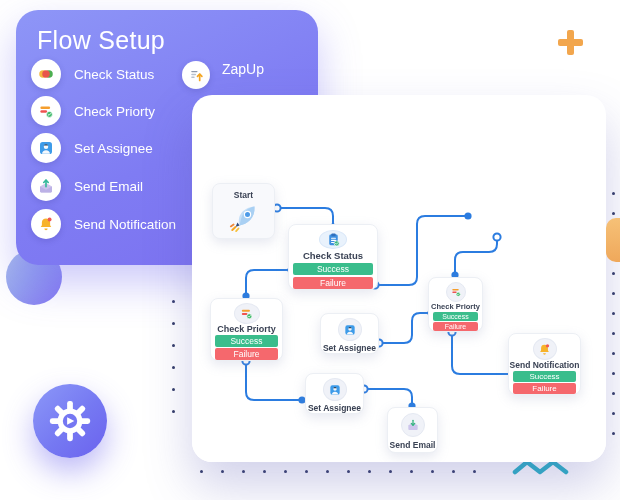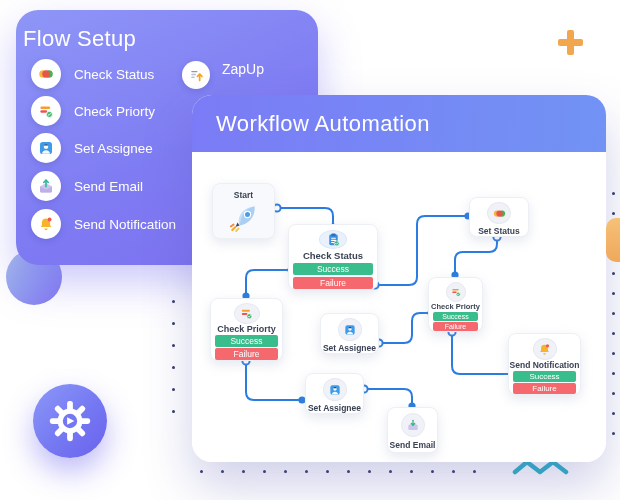--- a/index.html
+++ b/index.html
@@ -26,21 +26,21 @@
 
   .dots i{position:absolute;width:3px;height:3px;border-radius:50%;background:#111B4D;opacity:.85;}
   #dots-left{position:absolute;left:172px;top:300px;z-index:0;}
   #dots-right{position:absolute;left:612px;top:192px;z-index:0;}
   #dots-bottom{position:absolute;left:200px;top:470px;z-index:0;}
 
   
   .flow-card{position:absolute;left:16px;top:10px;width:302px;height:255px;border-radius:22px;z-index:1;
     background:linear-gradient(155deg,#8E96F7 0%,#7F7CF3 55%,#7B6FF0 100%);
     box-shadow:0 18px 40px rgba(110,100,240,.35);}
-  .flow-title{position:absolute;left:7px;top:16px;color:#fff;font-size:22px;font-weight:500;letter-spacing:.3px;}
+  .flow-title{position:absolute;left:21px;top:16px;color:#fff;font-size:25px;font-weight:500;letter-spacing:.3px;}
   .flow-item{position:absolute;left:15px;display:flex;align-items:center;gap:13px;height:30px;cursor:pointer;}
   .icon-bubble{width:30px;height:30px;border-radius:50%;background:#fff;display:flex;align-items:center;justify-content:center;
     box-shadow:0 2px 6px rgba(40,40,120,.18);flex:0 0 auto;}
   .flow-item .lbl{color:#fff;font-size:13.5px;font-weight:500;white-space:nowrap;}
   .zap-item{position:absolute;left:166px;top:51px;display:flex;gap:12px;height:28px;cursor:pointer;}
   .zap-item .icon-bubble{width:28px;height:28px;}
   .zap-item .lbl{color:#fff;font-size:14px;font-weight:500;}
 
   
   .panel{position:absolute;left:192px;top:95px;width:414px;height:367px;border-radius:20px;z-index:3;background:#fff;
@@ -225,23 +225,20 @@
             <rect x="4.5" y="13.5" width="5" height="2" rx="1" fill="#B9C2D0"></rect>
             <path d="M16.5 19 V10.5" stroke="#F5A723" stroke-width="2.4" stroke-linecap="round"></path>
             <path d="M13.4 13.2 L16.5 10 L19.6 13.2" fill="none" stroke="#F5A723" stroke-width="2.4" stroke-linecap="round" stroke-linejoin="round"></path>
           </svg>
       </span>
       <span class="lbl">ZapUp</span>
     </div>
   </div>
 
   <div class="panel">
-    <div class="panel-header">
-      <span class="panel-title">Workflow Automation</span>
-    </div>
 
     <div class="canvas">
 
       <svg class="wires" width="414" height="310" viewBox="0 0 414 310">
         <g fill="none" stroke="#2B7CE0" stroke-width="2" stroke-linecap="round">
           <path d="M85,56 H133 Q141,56 141,64 V74"></path>
           <path d="M100,118 H62 Q54,118 54,126 V144"></path>
           <path d="M183,133 H217 Q225,133 225,125 V72 Q225,64 233,64 H276"></path>
           <path d="M305,85 V92 Q305,100 297,100 H271 Q263,100 263,108 V123"></path>
           <path d="M187,191 H212 Q220,191 220,183 V169 Q220,161 228,161 H238"></path>
@@ -294,30 +291,20 @@
               <rect x="8.5" y="15.5" width="4.5" height="1.6" rx=".8" fill="#fff"></rect>
               <circle cx="16.5" cy="17.5" r="3.6" fill="#34B57F" stroke="#fff" stroke-width="1"></circle>
               <path d="M14.9 17.5 l1.2 1.2 2-2.2" stroke="#fff" stroke-width="1.2" fill="none" stroke-linecap="round" stroke-linejoin="round"></path>
             </svg>
         </span>
         <span class="nlbl">Check Status</span>
         <div class="bar success">Success</div>
         <div class="bar failure">Failure</div>
       </div>
 
-      <div class="node n-set-status">
-        <span class="node-icon" style="width:22px;height:22px">
-          <svg width="15" height="15" viewBox="0 0 24 24">
-              <circle cx="8" cy="12" r="5" fill="#F4B63F"></circle>
-              <circle cx="16" cy="12" r="5" fill="#4CAF50"></circle>
-              <circle cx="12" cy="12" r="5" fill="#E8544B"></circle>
-            </svg>
-        </span>
-        <span class="nlbl">Set Status</span>
-      </div>
 
       <div class="node n-cp-r">
         <span class="node-icon" style="width:18px;height:18px">
           <svg width="12" height="12" viewBox="0 0 24 24">
               <rect x="4.5" y="6" width="13" height="3.2" rx="1.6" fill="#F59E2D"></rect>
               <rect x="4.5" y="11" width="9" height="3.2" rx="1.6" fill="#EF5350"></rect>
               <circle cx="16.5" cy="16.5" r="4" fill="#3FB96A" stroke="#fff" stroke-width="1"></circle>
               <path d="M14.7 16.5 l1.3 1.3 2.2-2.4" stroke="#fff" stroke-width="1.2" fill="none" stroke-linecap="round" stroke-linejoin="round"></path>
             </svg>
         </span>

